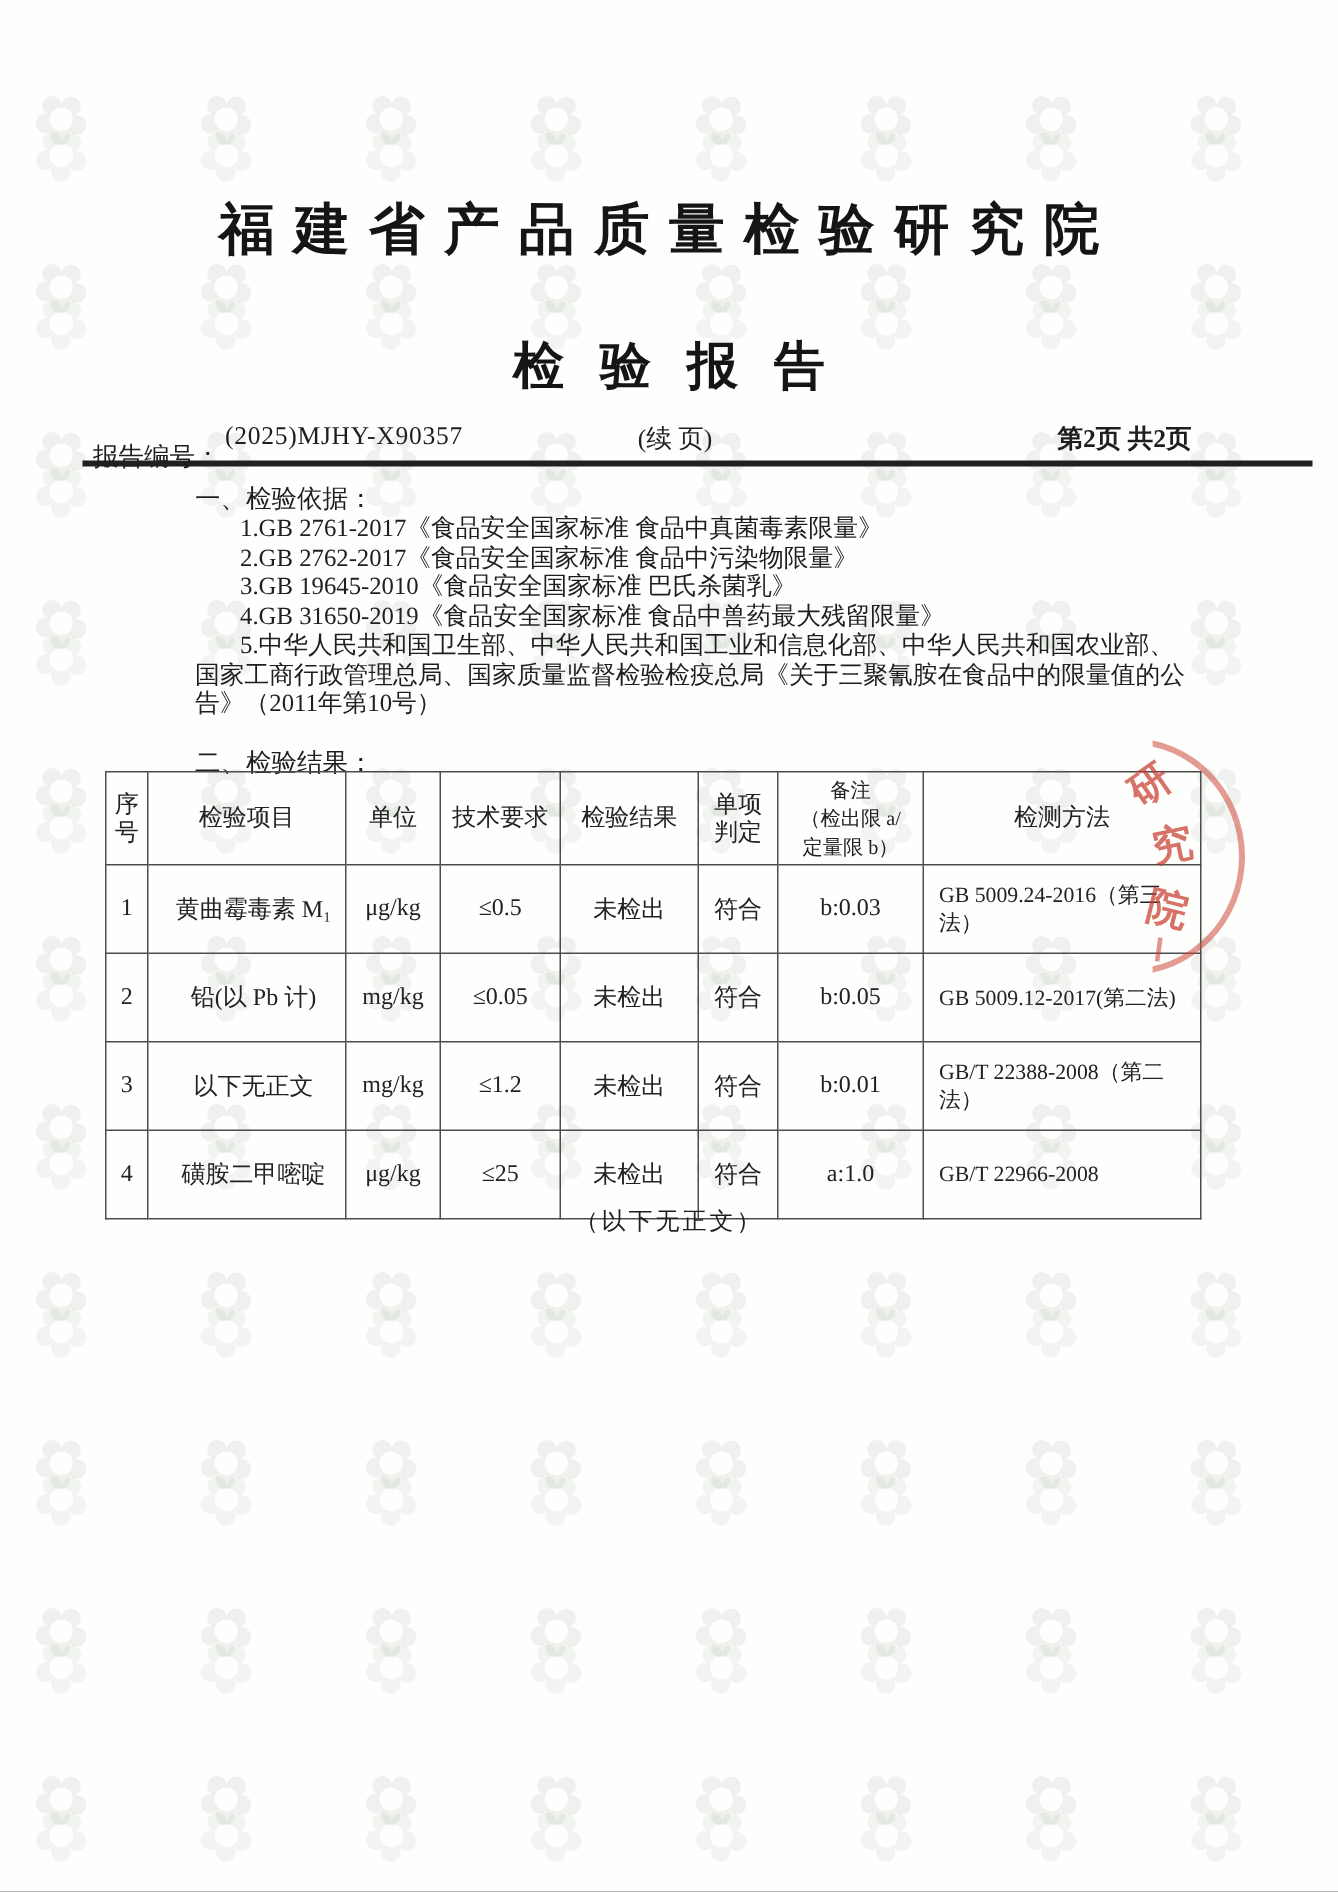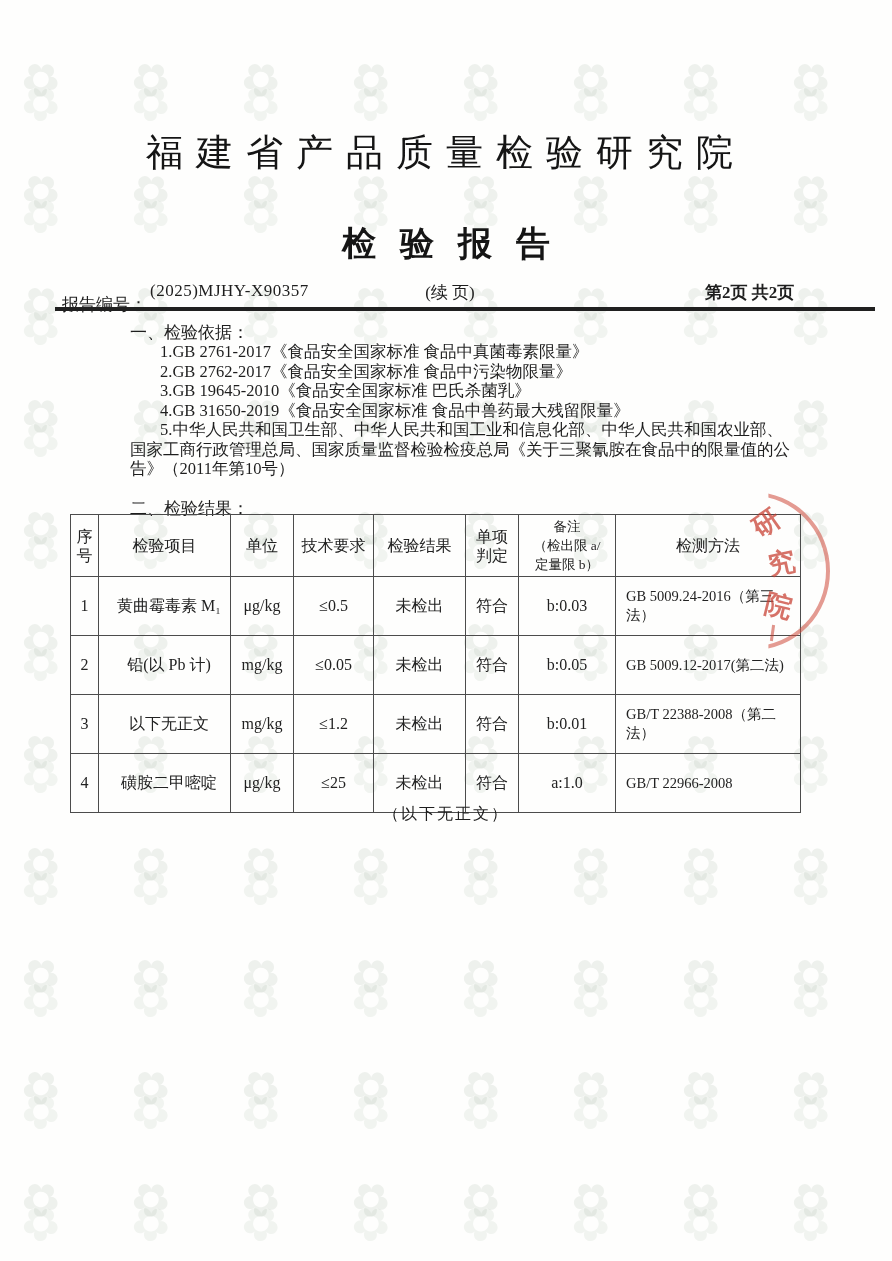--- a/index.html
+++ b/index.html
@@ -19,21 +19,21 @@
     font-size:46px;
     color:rgba(150,170,148,0.15);
     transform:rotate(38deg);
     text-shadow:15px 19px 0 rgba(150,170,148,0.12);
     user-select:none;
   }
   
   .content{position:absolute;inset:0;z-index:1;}
   .org-title{
     position:absolute;top:128px;left:0;width:100%;
-    text-align:center;font-size:37px;font-weight:normal;
+    text-align:center;font-size:37px;font-weight:bold;
     letter-spacing:13px;color:#151515;white-space:nowrap;
   }
   .sub-title{
     position:absolute;top:182px;left:0;width:100%;
     text-align:center;font-size:28px;font-weight:bold;color:#151515;
   }
   .report-title{
     position:absolute;top:221px;left:0;width:100%;
     text-align:center;font-size:34px;font-weight:bold;
     letter-spacing:24px;text-indent:24px;color:#151515;

